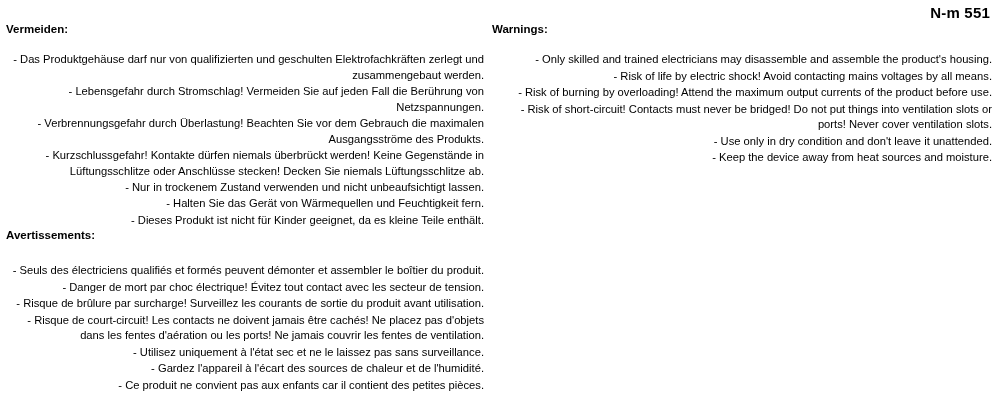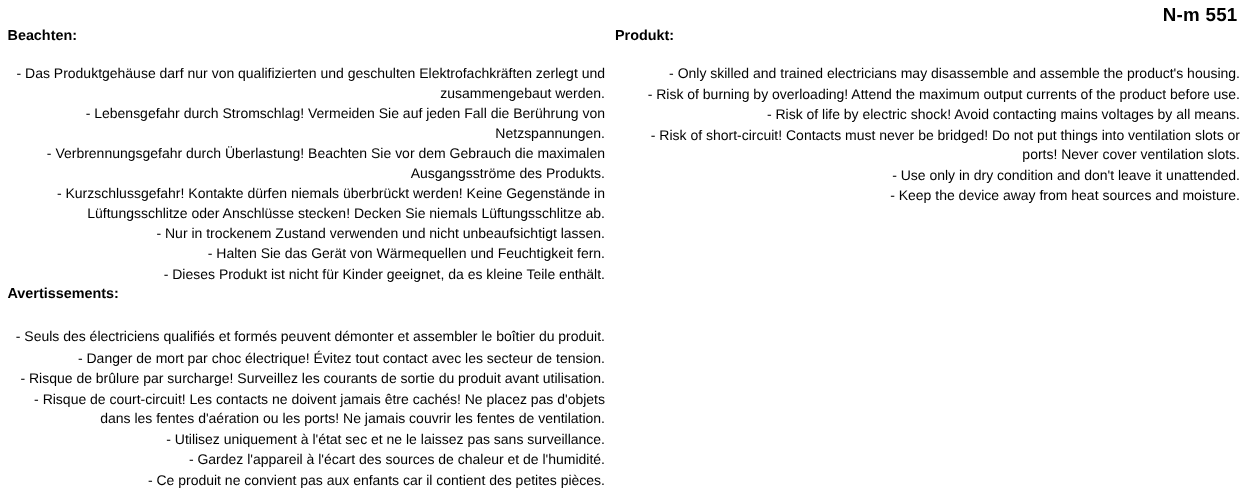--- a/index.html
+++ b/index.html
@@ -72,21 +72,21 @@
   }
 </style>
 </head>
 <body>
 
 <div class="page">
 
   <div class="model-code">N-m 551</div>
 
   <div class="col col-left">
-    <div class="section-heading">Beachten:</div>
+    <div class="section-heading">Vermeiden:</div>
     <ul class="bullets">
       <li>- Das Produktgehäuse darf nur von qualifizierten und geschulten Elektrofachkräften zerlegt und zusammengebaut werden.</li>
       <li>- Lebensgefahr durch Stromschlag! Vermeiden Sie auf jeden Fall die Berührung von Netzspannungen.</li>
       <li>- Verbrennungsgefahr durch Überlastung! Beachten Sie vor dem Gebrauch die maximalen Ausgangsströme des Produkts.</li>
       <li>- Kurzschlussgefahr! Kontakte dürfen niemals überbrückt werden! Keine Gegenstände in Lüftungsschlitze oder Anschlüsse stecken! Decken Sie niemals Lüftungsschlitze ab.</li>
       <li>- Nur in trockenem Zustand verwenden und nicht unbeaufsichtigt lassen.</li>
       <li>- Halten Sie das Gerät von Wärmequellen und Feuchtigkeit fern.</li>
       <li>- Dieses Produkt ist nicht für Kinder geeignet, da es kleine Teile enthält.</li>
     </ul>
   </div>
@@ -98,24 +98,24 @@
       <li>- Danger de mort par choc électrique! Évitez tout contact avec les secteur de tension.</li>
       <li>- Risque de brûlure par surcharge! Surveillez les courants de sortie du produit avant utilisation.</li>
       <li>- Risque de court-circuit! Les contacts ne doivent jamais être cachés! Ne placez pas d'objets dans les fentes d'aération ou les ports! Ne jamais couvrir les fentes de ventilation.</li>
       <li>- Utilisez uniquement à l'état sec et ne le laissez pas sans surveillance.</li>
       <li>- Gardez l'appareil à l'écart des sources de chaleur et de l'humidité.</li>
       <li>- Ce produit ne convient pas aux enfants car il contient des petites pièces.</li>
     </ul>
   </div>
 
   <div class="col col-right">
-    <div class="section-heading">Produkt:</div>
+    <div class="section-heading">Warnings:</div>
     <ul class="bullets">
       <li>- Only skilled and trained electricians may disassemble and assemble the product's housing.</li>
+      <li>- Risk of life by electric shock! Avoid contacting mains voltages by all means.</li>
       <li>- Risk of burning by overloading! Attend the maximum output currents of the product before use.</li>
-      <li>- Risk of life by electric shock! Avoid contacting mains voltages by all means.</li>
       <li>- Risk of short-circuit! Contacts must never be bridged! Do not put things into ventilation slots or ports! Never cover ventilation slots.</li>
       <li>- Use only in dry condition and don't leave it unattended.</li>
       <li>- Keep the device away from heat sources and moisture.</li>
     </ul>
   </div>
 
 </div>
 
 </body></html>

